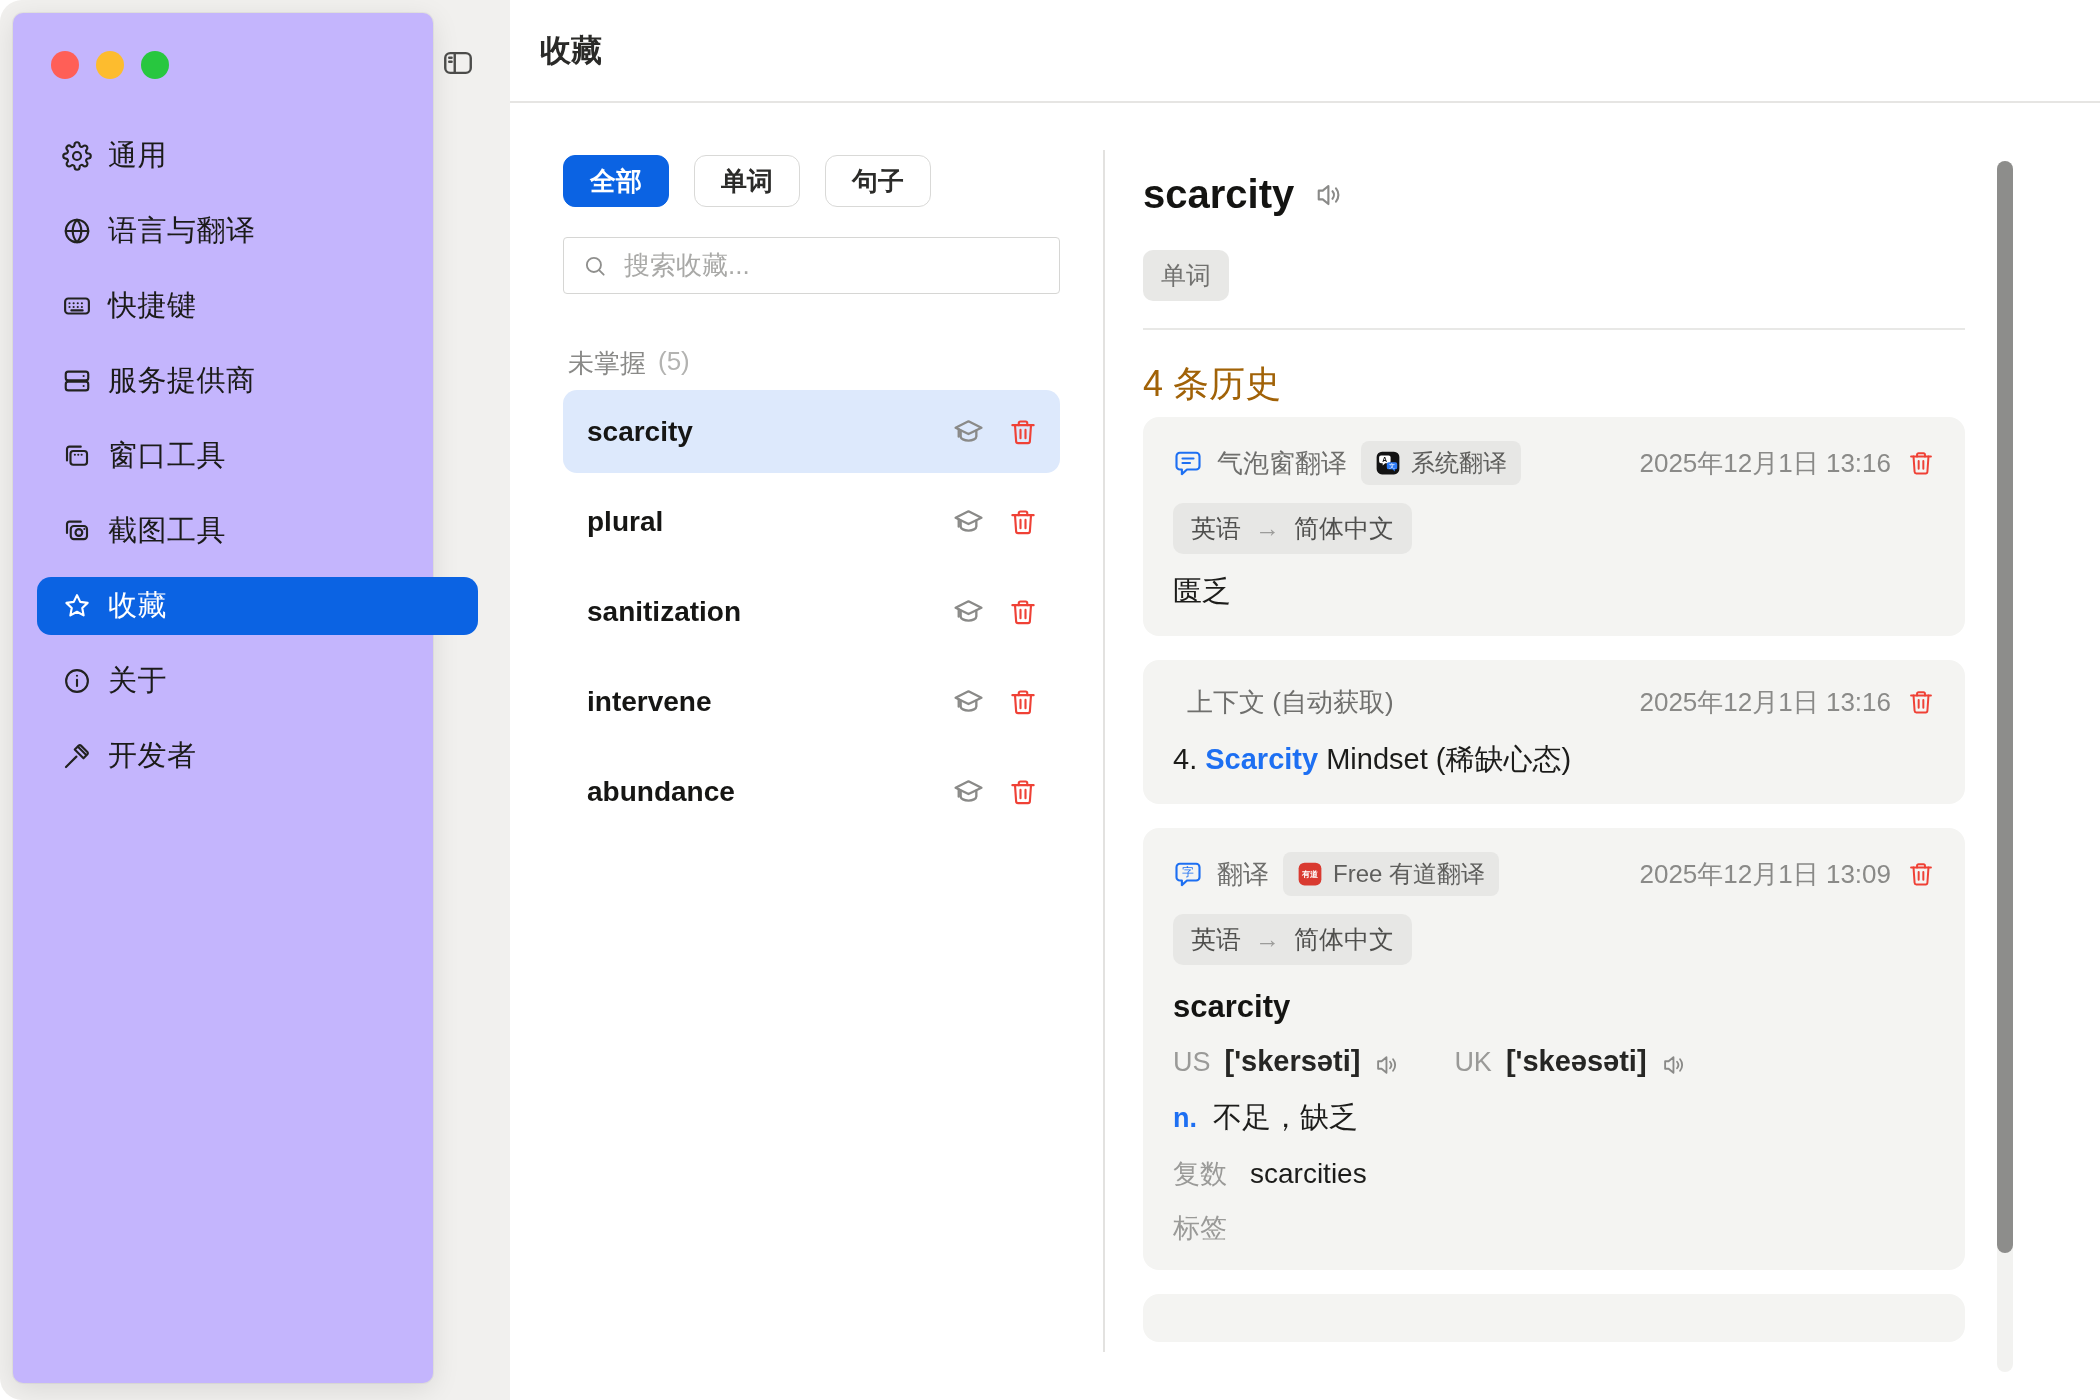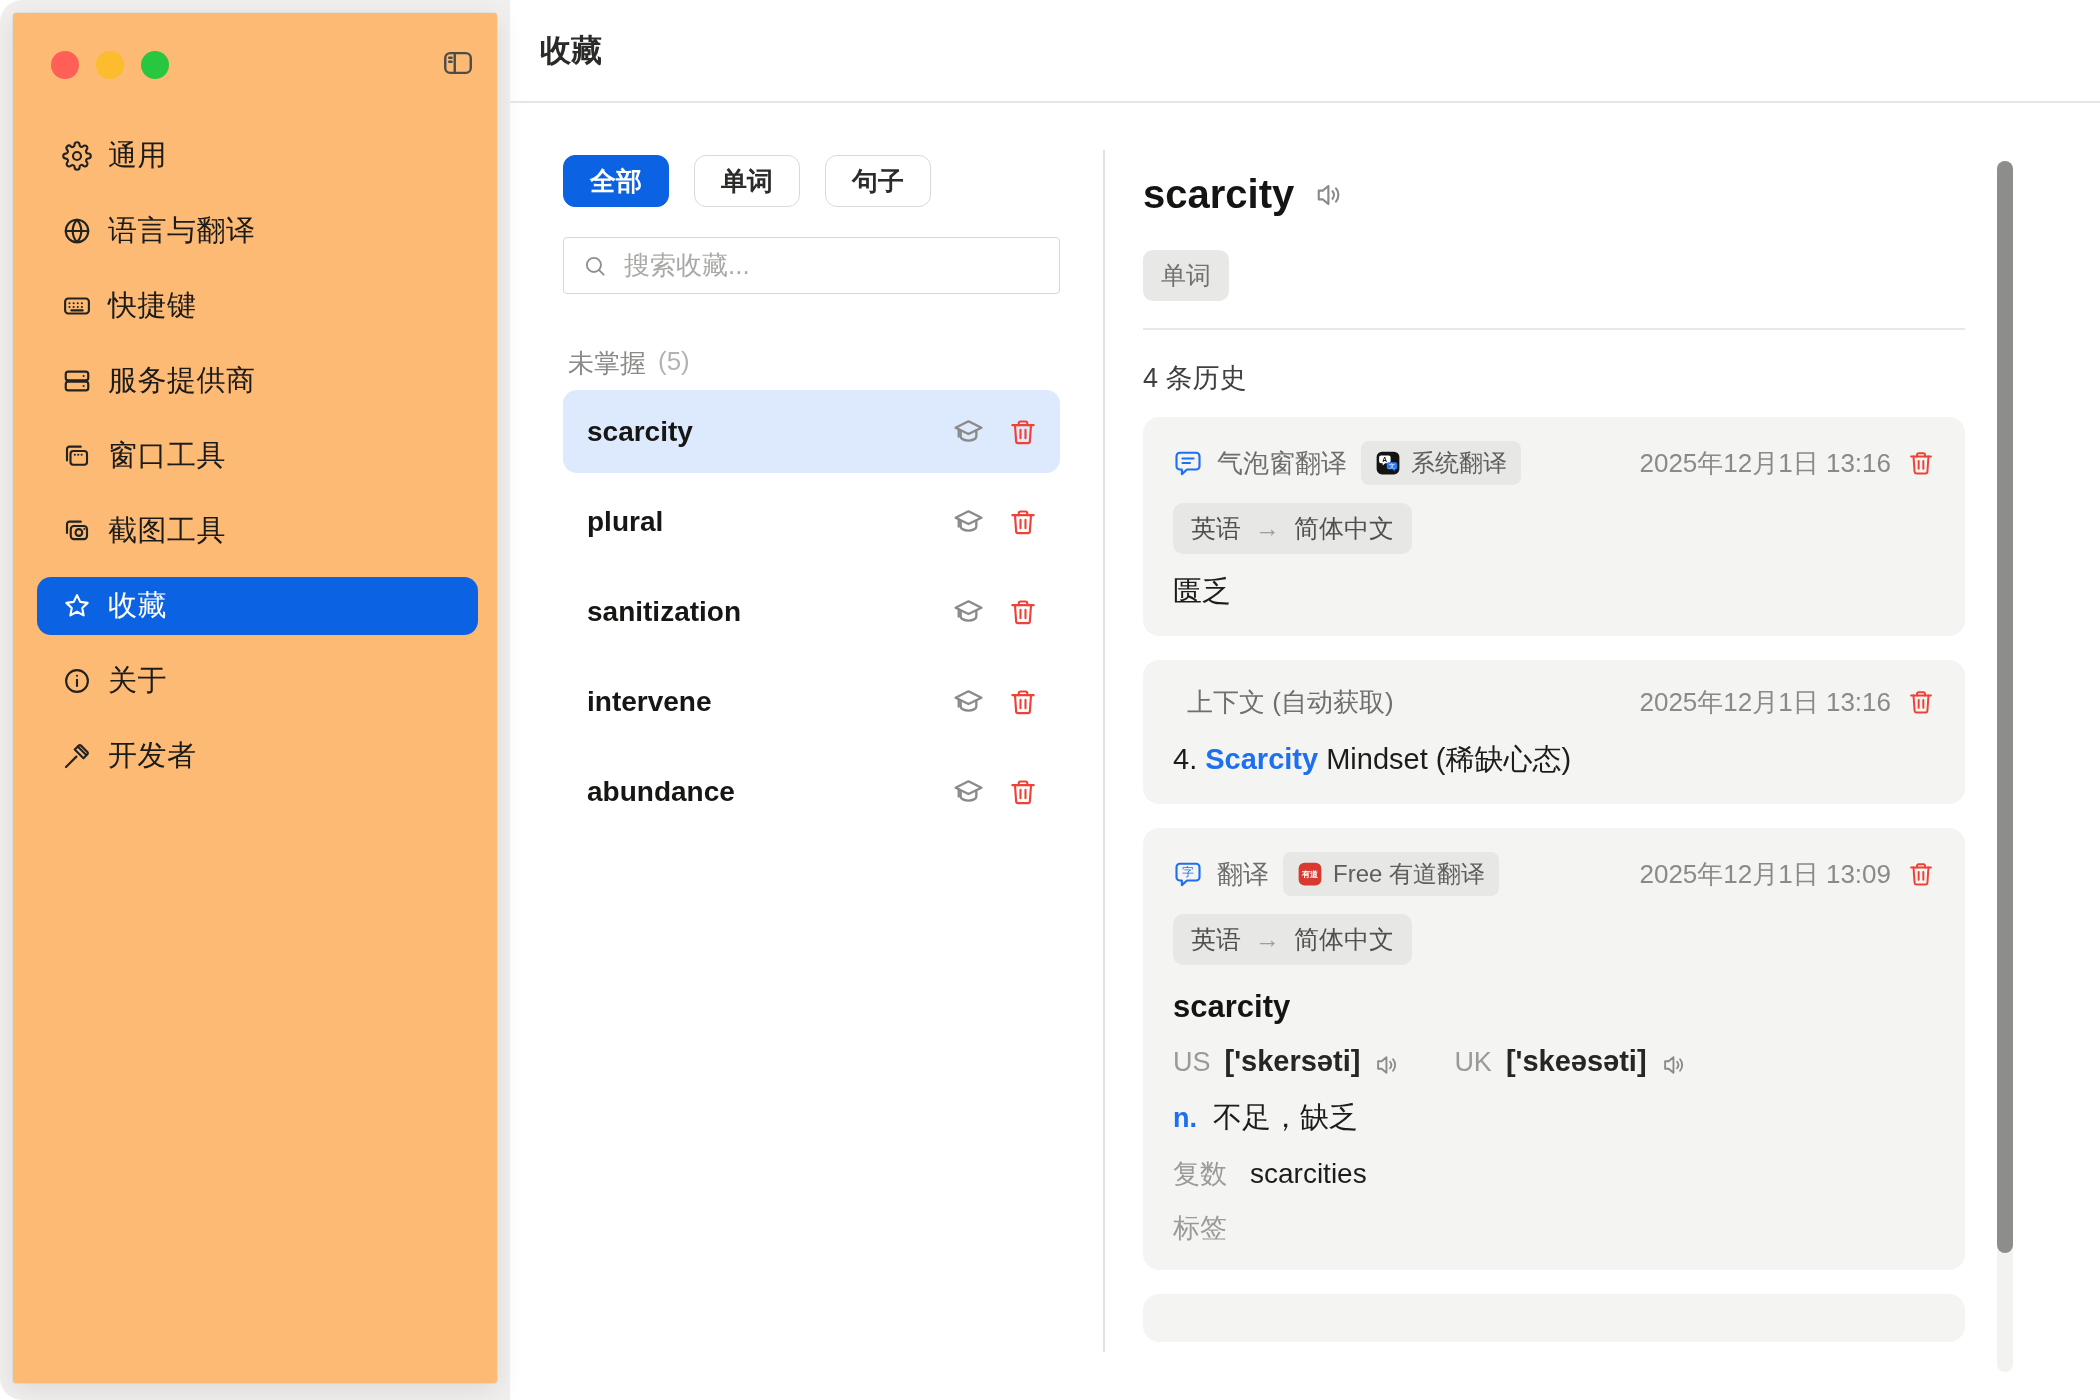--- a/index.html
+++ b/index.html
@@ -1,22 +1,22 @@
 <!DOCTYPE html>
 <html><head>
 <meta charset="utf-8">
 <style>
   html,body{margin:0;padding:0;background:#ffffff;}
   body{font-family:"Liberation Sans","DejaVu Sans",sans-serif;-webkit-font-smoothing:antialiased;}
   #canvas{position:relative;width:2100px;height:1400px;background:#fff;border-radius:22px;overflow:hidden;}
 
   
   .gray-zone{position:absolute;left:0;top:0;width:510px;height:1400px;background:#f1f0ee;}
-  .sidebar{position:absolute;left:13px;top:13px;width:484px;height:1370px;background:#fdba74;
-           border-radius:3px;box-shadow:0 6px 28px rgba(0,0,0,.10),0 0 0 1px rgba(0,0,0,.04);}
+  .sidebar{position:absolute;left:13px;top:13px;width:420px;height:1370px;background:#c4b5fd;
+           border-radius:10px;box-shadow:0 6px 28px rgba(0,0,0,.10),0 0 0 1px rgba(0,0,0,.04);}
   .traffic{position:absolute;left:38px;top:38px;display:flex;gap:17px;}
   .tl{width:28px;height:28px;border-radius:50%;display:inline-block;}
   .tl.red{background:#ff5f57;} .tl.yellow{background:#fdbc2e;} .tl.green{background:#28c73f;}
   .toggle{position:absolute;left:428px;top:33px;width:34px;height:34px;color:#4c4c4a;}
   nav{position:absolute;left:24px;top:114px;width:441px;display:flex;flex-direction:column;gap:17px;}
   .side-item{height:58px;border-radius:14px;display:flex;align-items:center;padding-left:25px;gap:16px;
              color:#1b1b19;cursor:default;}
   .side-item .icon{width:30px;height:30px;color:#222220;}
   .side-item .lbl{font-size:29px;font-weight:500;letter-spacing:.5px;}
   .side-item.selected{background:#0b63e3;color:#fff;}
@@ -49,21 +49,21 @@
   .v-divider{position:absolute;left:1103px;top:150px;width:1.5px;height:1202px;background:#e3e2e0;}
 
   
   .detail{position:absolute;left:1143px;top:102px;width:822px;height:1250px;overflow:hidden;}
   .d-title-row{position:absolute;left:0;top:70px;display:flex;align-items:center;gap:20px;}
   .d-title-row h2{margin:0;font-size:40px;font-weight:700;color:#141412;}
   .d-speaker{width:30px;height:30px;color:#8a8a88;}
   .type-badge{position:absolute;left:0;top:148px;background:#e8e8e6;color:#71716f;font-size:25px;
               padding:9px 18px;border-radius:10px;display:inline-block;}
   .d-divider{position:absolute;left:0;top:226px;width:822px;height:1.5px;background:#e8e8e6;}
-  .history-label{position:absolute;left:0;top:258px;font-size:27px;color:#404040;}
+  .history-label{position:absolute;left:0;top:258px;font-size:36px;color:#a16207;}
   .cards{position:absolute;left:0;top:315px;width:822px;display:flex;flex-direction:column;gap:24px;}
   .card{background:#f4f4f2;border-radius:16px;padding:24px 30px;box-sizing:border-box;}
   .card-head{display:flex;align-items:center;min-height:36px;}
   .src-ic{width:30px;height:30px;color:#1d6ff2;flex:0 0 auto;}
   .src-label{font-size:26px;color:#6f6f6d;margin-left:14px;}
   .svc-badge{display:inline-flex;align-items:center;gap:10px;background:#e7e7e5;border-radius:8px;
              padding:6px 14px;margin-left:14px;}
   .svc-badge .icon{width:26px;height:26px;}
   .svc-badge .svc-lbl{font-size:24px;color:#5e5e5c;}
   .spacer{flex:1;}

